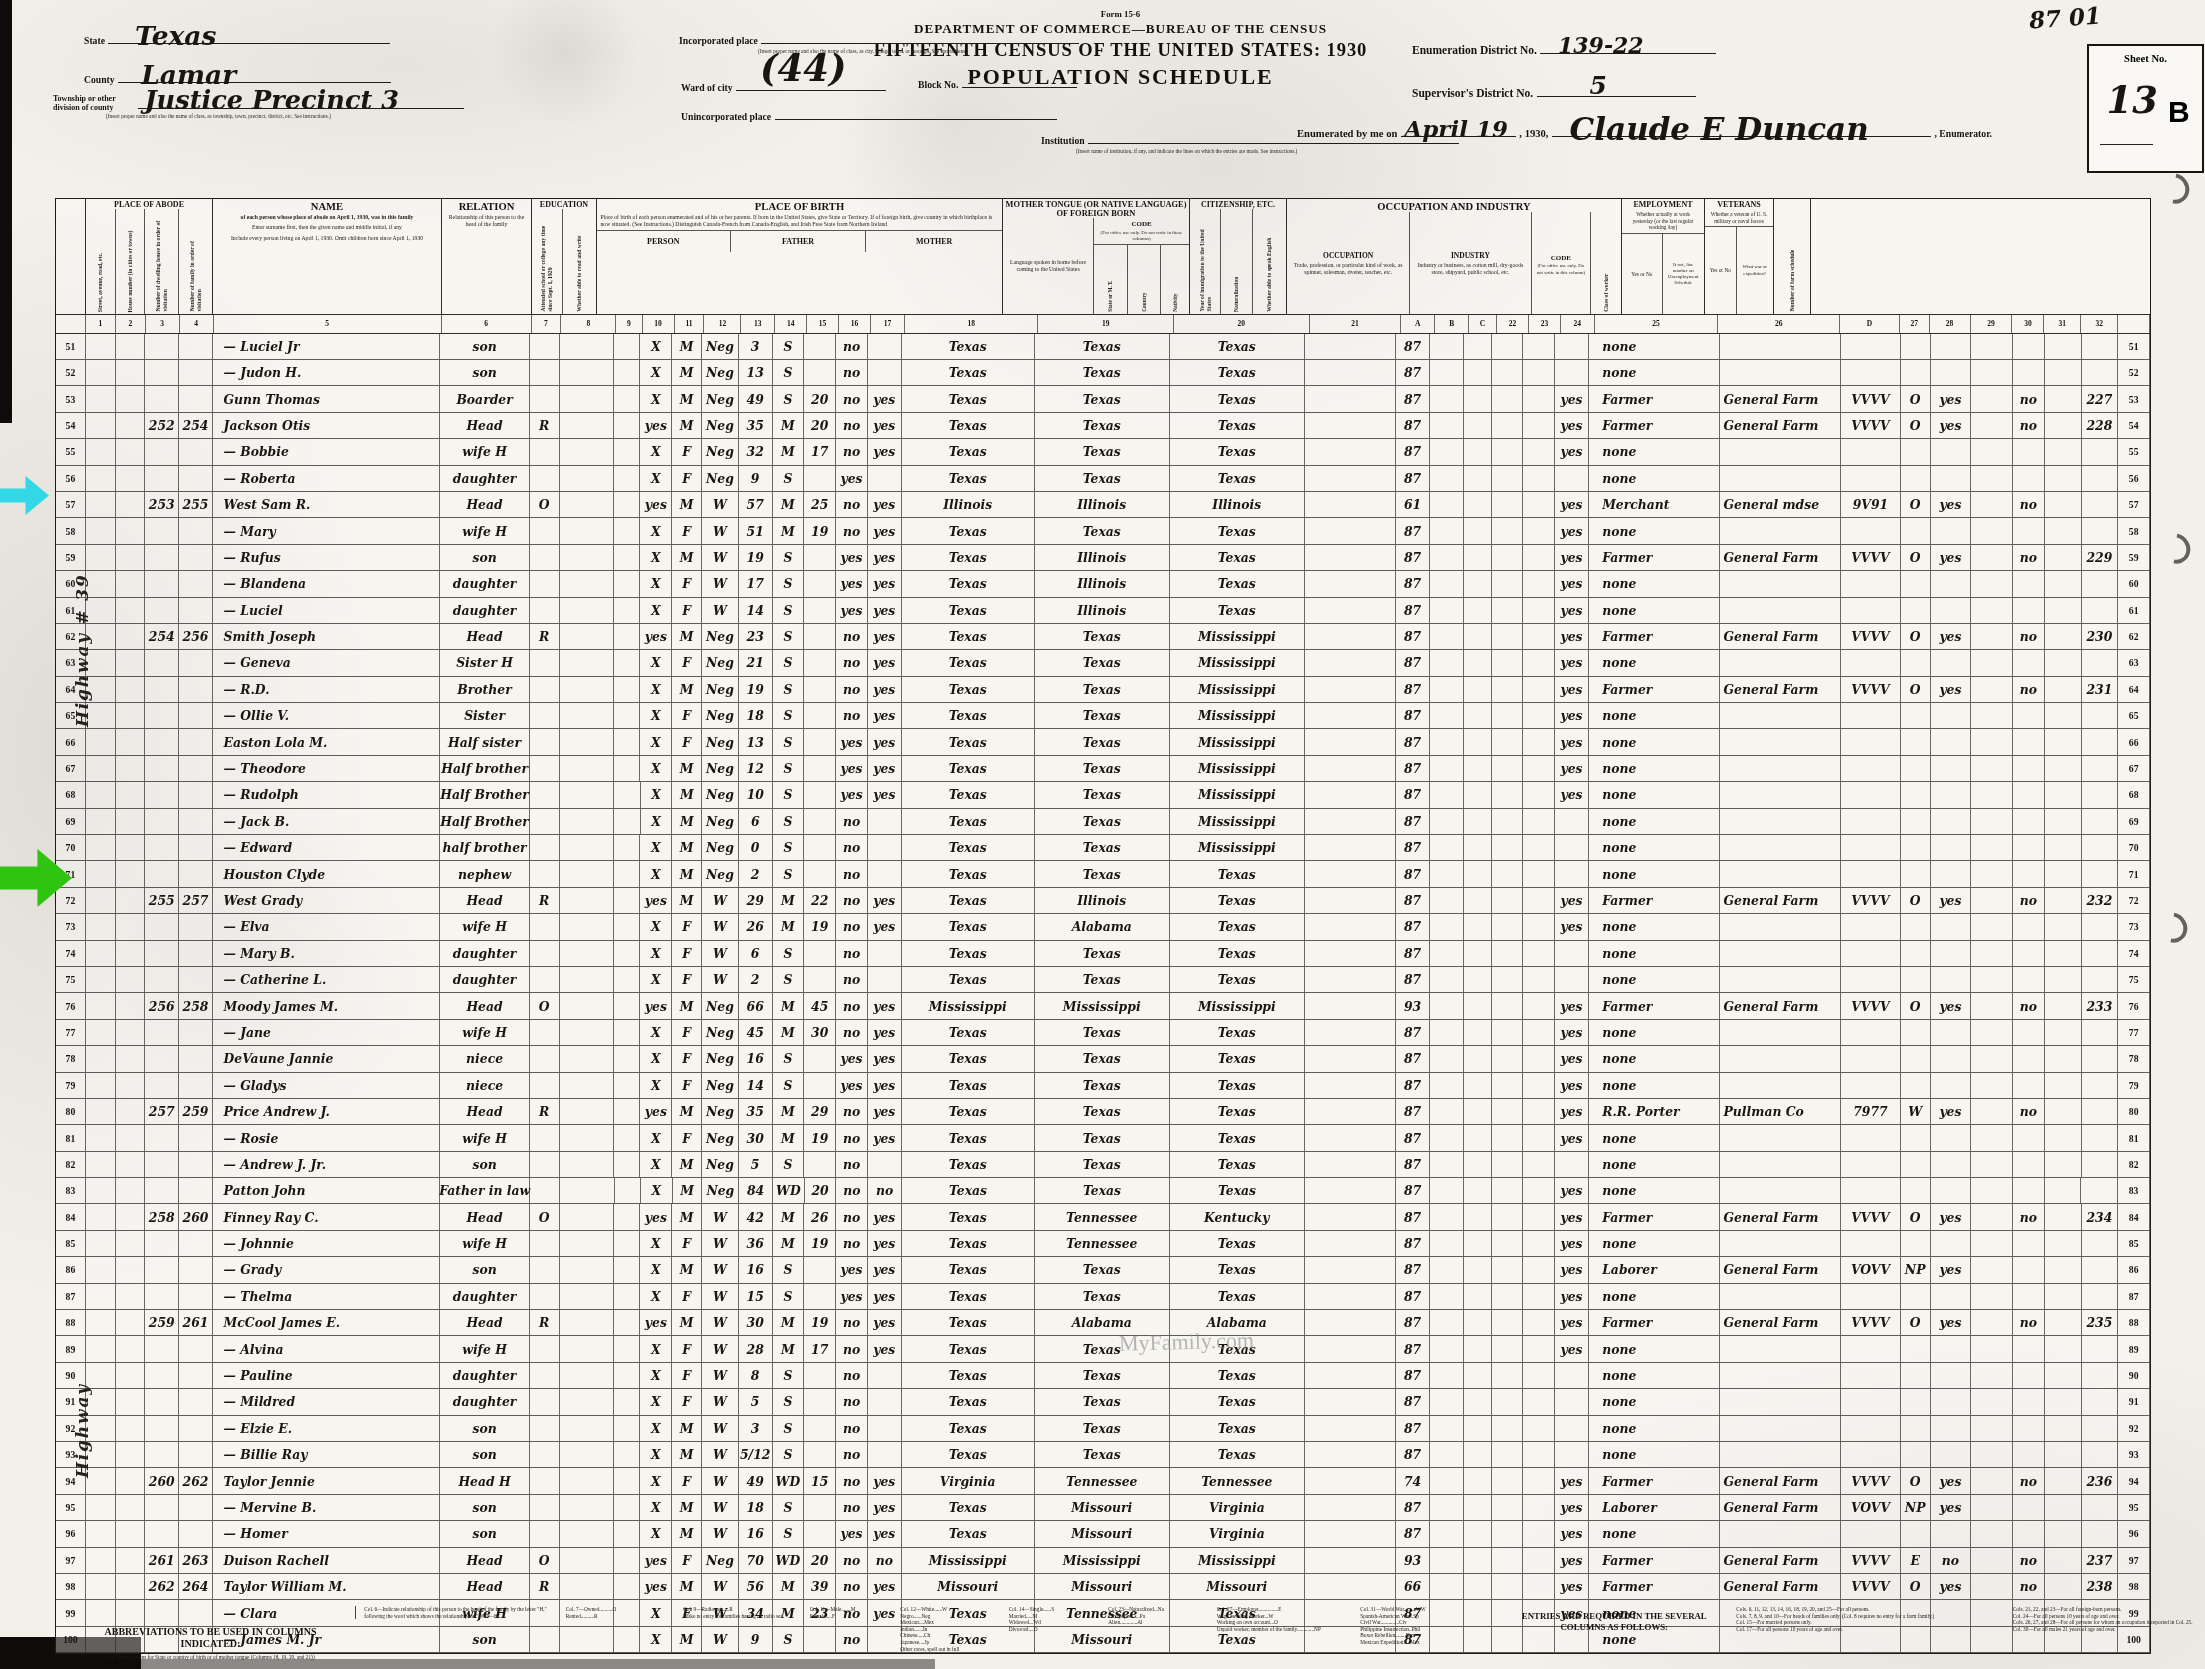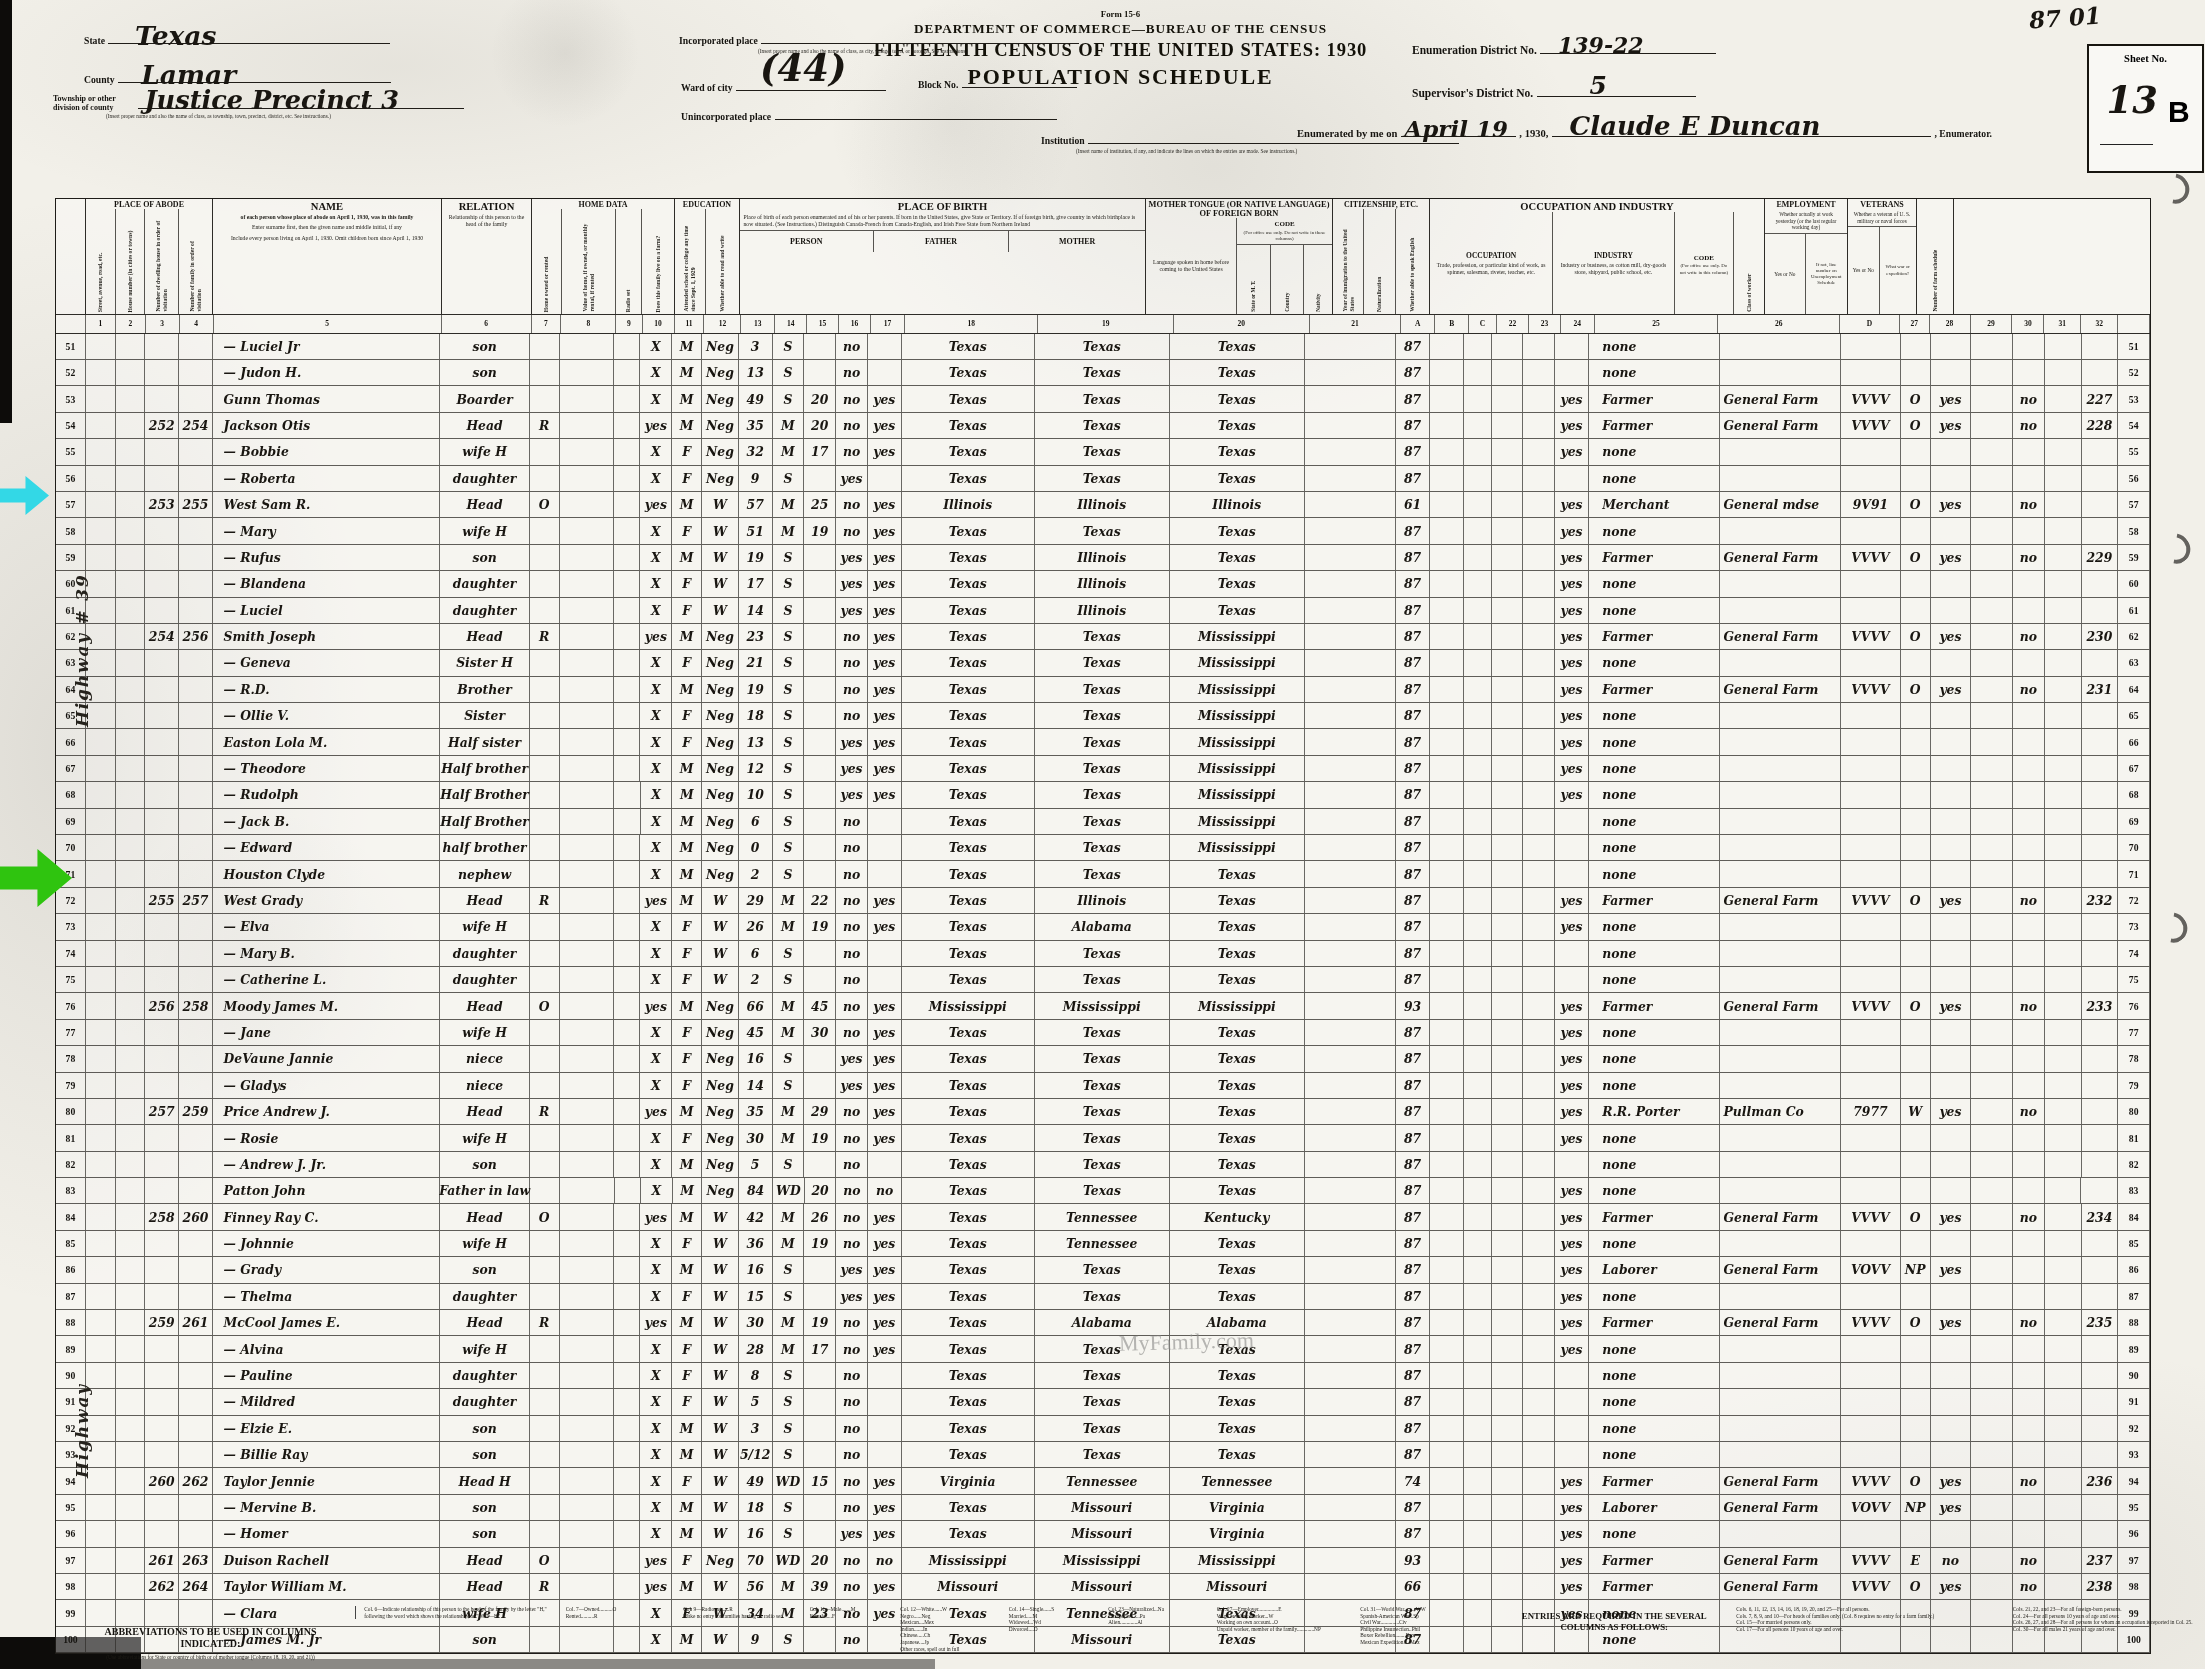--- a/index.html
+++ b/index.html
@@ -160,21 +160,21 @@
     <div style="position:absolute;left:10.6px;bottom:26.5px;width:53px;border-bottom:1.3px solid #222;"></div>
   </div>
 
   <div class="pr" style="left:1297px;top:125px;white-space:nowrap;">
     <span class="lbl" style="font-size:10.6px;">Enumerated by me on</span>
     <span class="fill-line" style="width:115px;position:relative;">
       <span class="hw" style="font-size:23px;position:absolute;left:3.5px;top:-21px;">April 19</span>
     </span>
     <span class="lbl" style="font-size:10.6px;">, 1930,</span>
     <span class="fill-line" style="width:379px;position:relative;">
-      <span class="hw" style="font-size:26px;position:absolute;left:17.6px;top:-25px;">Claude E Duncan</span>
+      <span class="hw" style="font-size:31px;position:absolute;left:17.6px;top:-25px;">Claude E Duncan</span>
     </span>
     <span class="lbl" style="font-size:9.7px;">, Enumerator.</span>
   </div>
 
   <div id="census-table">
     <div class="thead">
       <div class="hgroup w-nL"></div>
 
       <div class="hgroup" style="width:127px;">
         <div class="gtitle sm">PLACE OF ABODE</div>
@@ -199,37 +199,20 @@
         <div class="desc b">of each person whose place of abode on April 1, 1930, was in this family</div>
         <div class="desc">Enter surname first, then the given name and middle initial, if any</div>
         <div class="desc">Include every person living on April 1, 1930.  Omit children born since April 1, 1930</div>
       </div>
 
       <div class="hgroup w-rl">
         <div class="gtitle">RELATION</div>
         <div class="desc">Relationship of this person to the head of the family</div>
       </div>
 
-      <div class="hgroup" style="width:143px;">
-        <div class="gtitle sm">HOME DATA</div>
-        <div class="leafrow">
-          <div class="hleaf w-o">
-              <div class="vlab">Home owned or rented</div>
-            </div>
-          <div class="hleaf w-val">
-              <div class="vlab">Value of home, if owned, or monthly rental, if rented</div>
-            </div>
-          <div class="hleaf w-radio">
-              <div class="vlab">Radio set</div>
-            </div>
-          <div class="hleaf w-fm" style="border-right:none;">
-              <div class="vlab">Does this family live on a farm?</div>
-            </div>
-        </div>
-      </div>
 
 
       <div class="hgroup" style="width:65px;">
         <div class="gtitle sm">EDUCATION</div>
         <div class="leafrow">
           <div class="hleaf w-sc">
               <div class="vlab">Attended school or college any time since Sept. 1, 1929</div>
             </div>
           <div class="hleaf w-rw" style="border-right:none;">
               <div class="vlab">Whether able to read and write</div>

